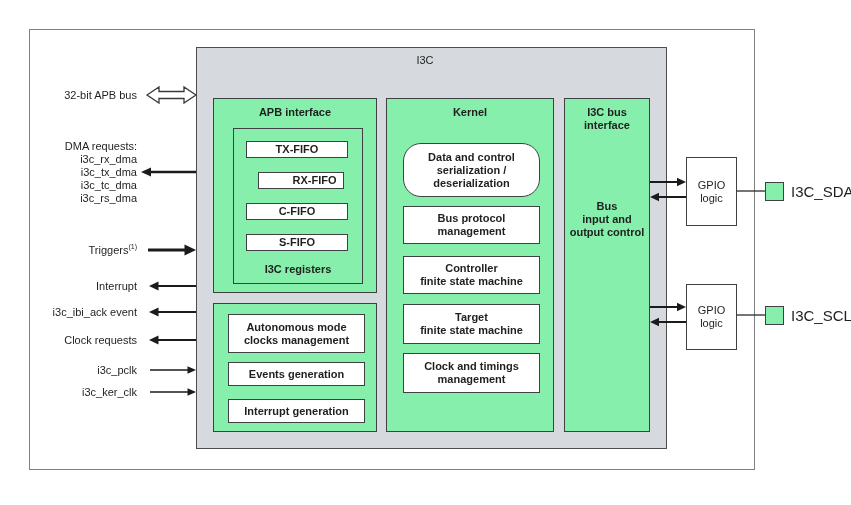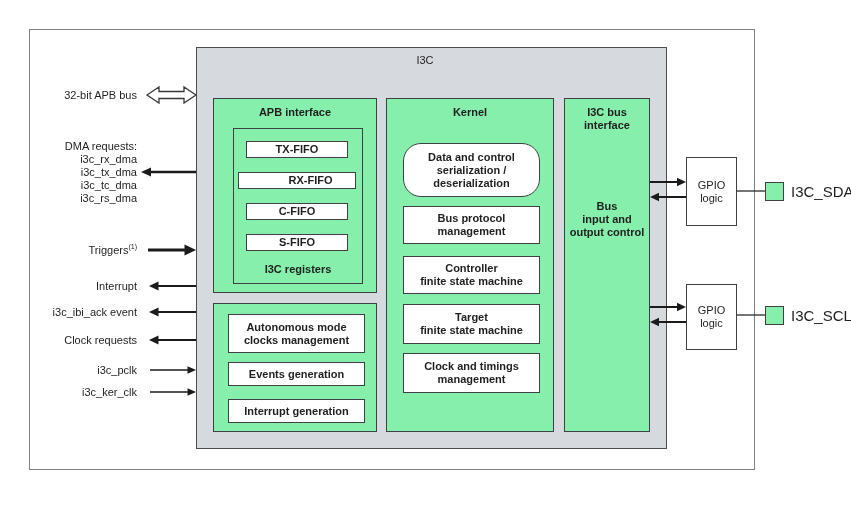--- a/index.html
+++ b/index.html
@@ -40,21 +40,21 @@
 <div class="lbl" style="top:280px;">Interrupt</div>
 <div class="lbl" style="top:306px;">i3c_ibi_ack event</div>
 <div class="lbl" style="top:334px;">Clock requests</div>
 <div class="lbl" style="top:364px;">i3c_pclk</div>
 <div class="lbl" style="top:386px;">i3c_ker_clk</div>
 
 <div class="whitebox" style="left:213px;top:98px;width:164px;height:195px;">
   <div class="boxtitle">APB interface</div>
   <div class="whitebox" style="left:19px;top:29px;width:130px;height:156px;border-width:1.2px;">
     <div class="blk" style="left:12px;top:12px;width:102px;height:17px;">TX-FIFO</div>
-    <div class="blk" style="left:4px;top:43px;width:118px;height:17px;padding-left:27px;">RX-FIFO</div>
+    <div class="blk" style="left:24px;top:43px;width:86px;height:17px;padding-left:27px;">RX-FIFO</div>
     <div class="blk" style="left:12px;top:74px;width:102px;height:17px;">C-FIFO</div>
     <div class="blk" style="left:12px;top:105px;width:102px;height:17px;">S-FIFO</div>
     <div class="centertext" style="top:134px;">I3C registers</div>
   </div>
 </div>
 
 <div class="whitebox" style="left:213px;top:303px;width:164px;height:129px;">
   <div class="blk" style="left:14px;top:58px;width:137px;height:24px;">Events generation</div>
   <div class="blk" style="left:14px;top:10px;width:137px;height:39px;">Autonomous mode
 clocks management</div>

